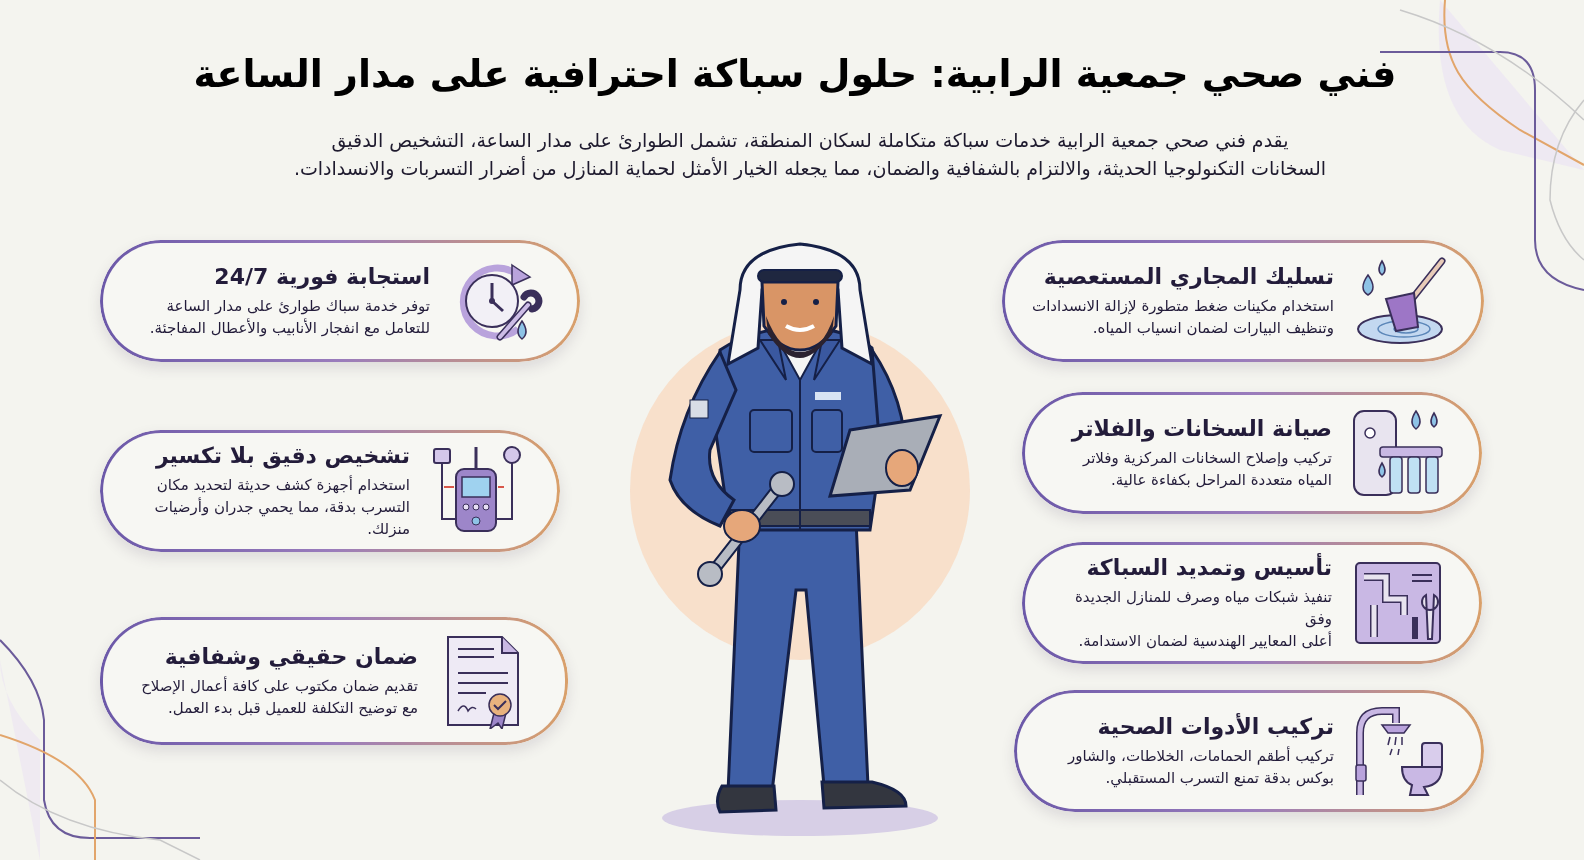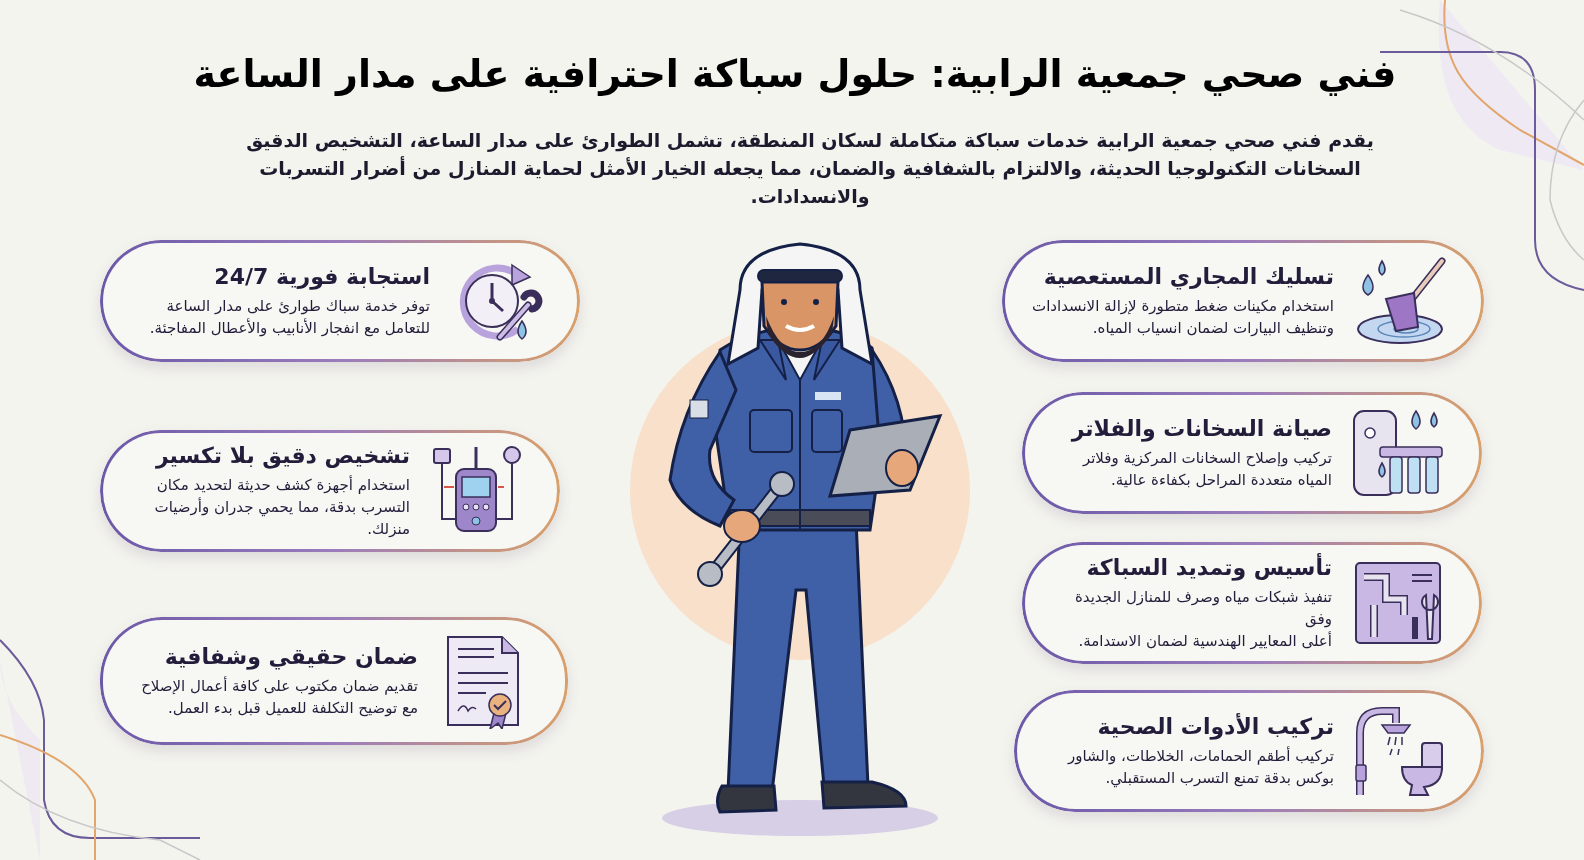--- a/index.html
+++ b/index.html
@@ -12,21 +12,21 @@
   }
   .deco { position: absolute; pointer-events: none; }
   .title {
     position: absolute; top: 52px; left: 180px; width: 1230px;
     text-align: center; font-size: 38px; font-weight: bold;
     color: #000000; letter-spacing: 0;
   }
   .intro {
     position: absolute; top: 126px; left: 220px; width: 1180px;
     text-align: center; font-size: 19px; line-height: 28px; color: #1e1a2e;
-    font-weight: bold;
+    font-weight: normal;
   }
   .card {
     position: absolute; height: 122px;
     border-radius: 62px;
     background: #f7f7f3;
     box-shadow: 0 6px 14px rgba(60,50,80,0.13);
     display: flex; flex-direction: row; align-items: center;
     padding: 0 36px 0 28px;
   }
   .card::before {

